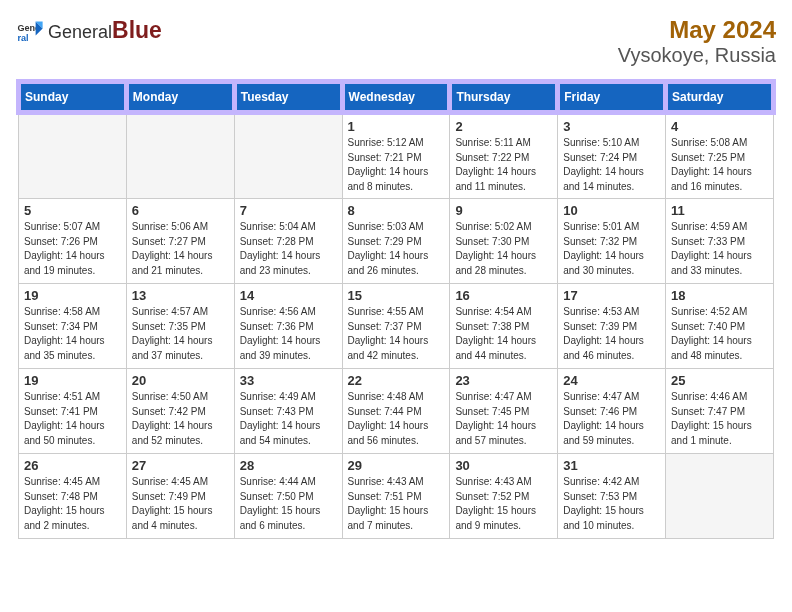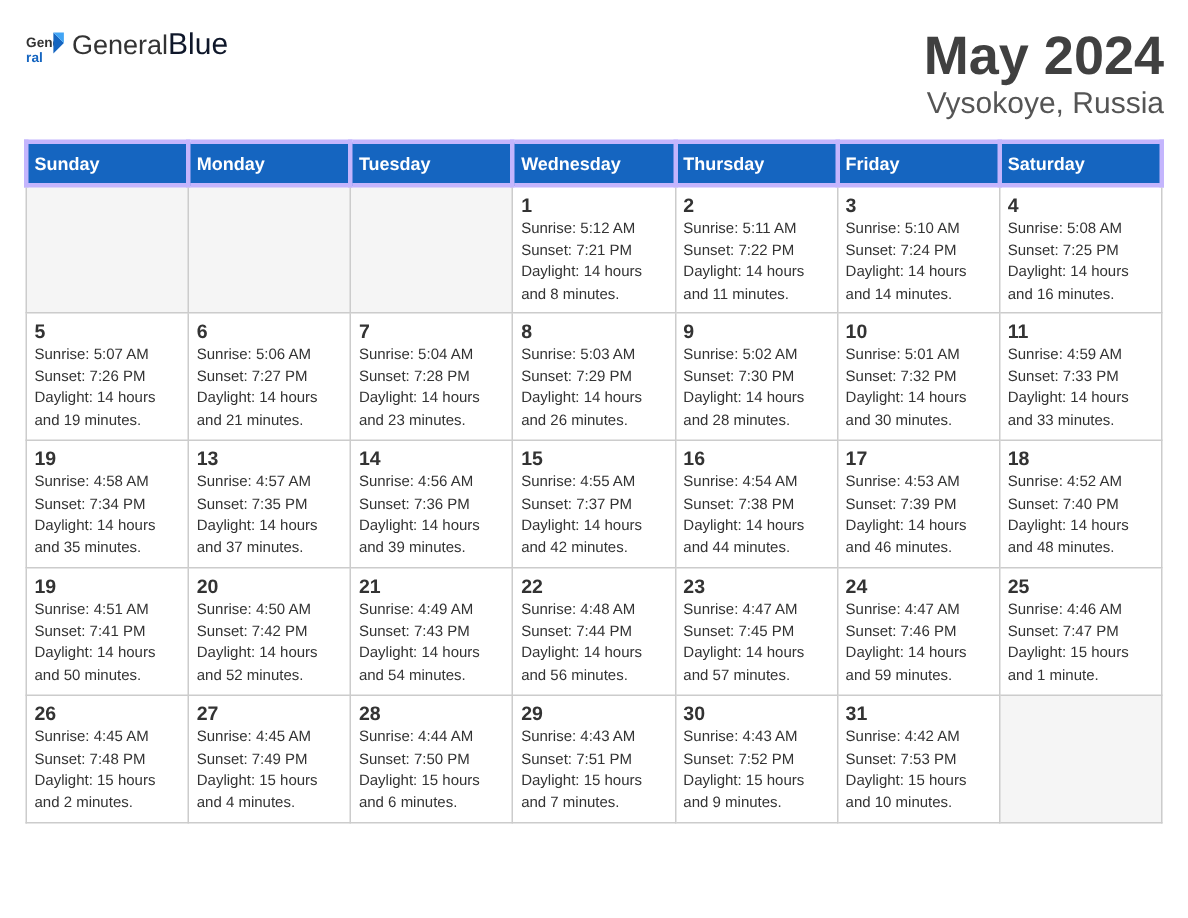--- a/index.html
+++ b/index.html
@@ -22,41 +22,41 @@
       gap: 4px;
     }
     .logo-icon {
       width: 28px;
       height: 28px;
     }
     .title-block {
       text-align: right;
     }
     .month-title {
-      font-size: 36px;
+      font-size: 24px;
       font-weight: bold;
-      color: #404040;
+      color: #a16207;
     }
     .location-title {
       font-size: 20px;
       color: #555;
     }
     table {
       width: 100%;
       border-collapse: collapse;
       table-layout: fixed;
     }
     th {
       background-color: #1565c0;
       color: #fff;
       font-size: 12px;
       font-weight: bold;
       padding: 6px 4px;
       text-align: left;
-      border: 3px solid #c4b5fd;
+      border: 5px solid #c4b5fd;
     }
     td {
       border: 1px solid #ccc;
       vertical-align: top;
       padding: 4px 5px;
       font-size: 10.5px;
       color: #222;
       height: 85px;
       background: #fff;
     }
@@ -81,21 +81,21 @@
 
 <div class="header">
   <div class="logo">
     <svg class="logo-icon" viewBox="0 0 40 40" xmlns="http://www.w3.org/2000/svg">
       <text x="2" y="22" font-size="13" font-weight="bold" fill="#333">Gene</text>
       <text x="2" y="36" font-size="13" font-weight="bold" fill="#1565c0">ral</text>
       <polygon points="28,8 38,18 28,28" fill="#1565c0"></polygon>
       <polygon points="28,8 38,8 38,18" fill="#42a5f5"></polygon>
     </svg>
     <div>
-      <span style="font-size:18px;font-weight:normal;color:#333;">General</span><span style="font-size:20px;font-weight:normal;color:#0f172a;">Blue</span>
+      <span style="font-size:18px;font-weight:normal;color:#333;">General</span><span style="font-size:23px;font-weight:bold;color:#7f1d1d;">Blue</span>
     </div>
   </div>
   <div class="title-block">
     <div class="month-title">May 2024</div>
     <div class="location-title">Vysokoye, Russia</div>
   </div>
 </div>
 
 <table>
   <thead>
@@ -194,21 +194,21 @@
       <tr>
         <td>
           <span class="day-num">19</span>
           <div class="day-info">Sunrise: 4:51 AM<br>Sunset: 7:41 PM<br>Daylight: 14 hours and 50 minutes.</div>
         </td>
         <td>
           <span class="day-num">20</span>
           <div class="day-info">Sunrise: 4:50 AM<br>Sunset: 7:42 PM<br>Daylight: 14 hours and 52 minutes.</div>
         </td>
         <td>
-          <span class="day-num">21</span>
+          <span class="day-num">33</span>
           <div class="day-info">Sunrise: 4:49 AM<br>Sunset: 7:43 PM<br>Daylight: 14 hours and 54 minutes.</div>
         </td>
         <td>
           <span class="day-num">22</span>
           <div class="day-info">Sunrise: 4:48 AM<br>Sunset: 7:44 PM<br>Daylight: 14 hours and 56 minutes.</div>
         </td>
         <td>
           <span class="day-num">23</span>
           <div class="day-info">Sunrise: 4:47 AM<br>Sunset: 7:45 PM<br>Daylight: 14 hours and 57 minutes.</div>
         </td>

